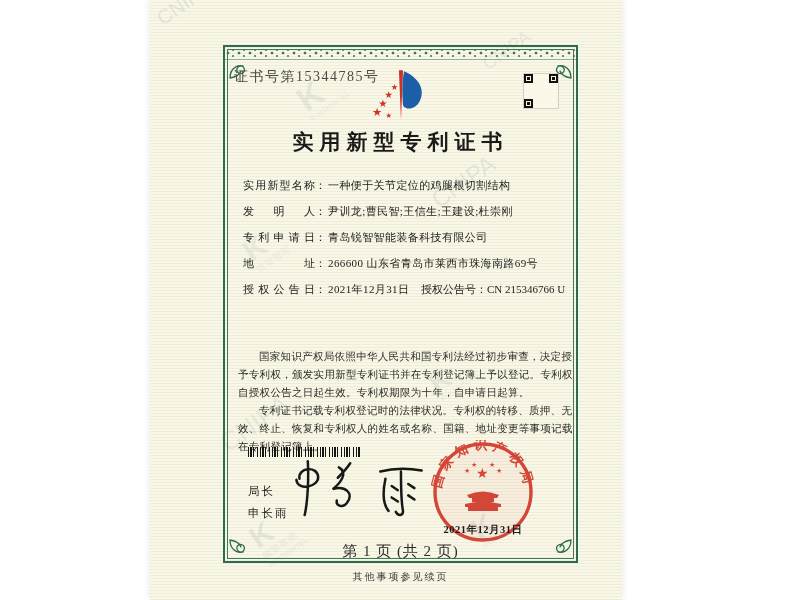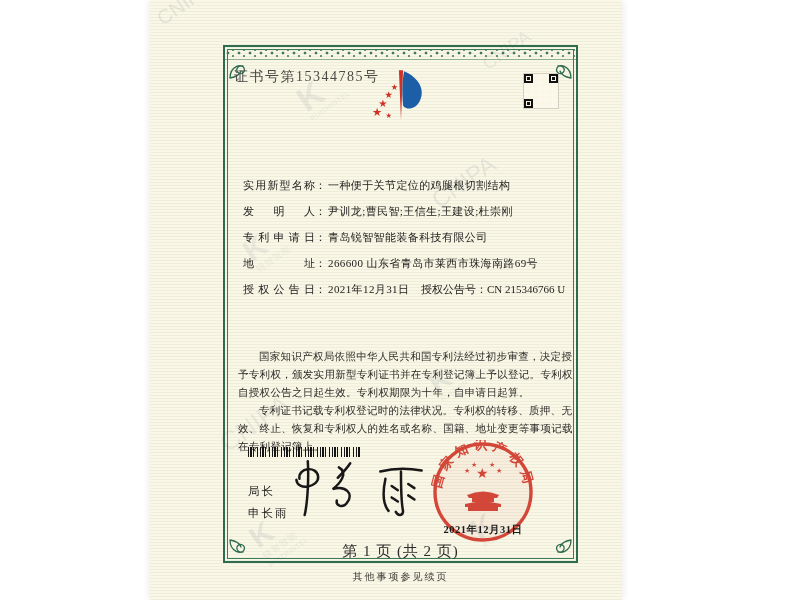--- a/index.html
+++ b/index.html
@@ -137,20 +137,21 @@
         <text x="13" y="52" font-size="7" fill="#cf3126">★</text>
       </svg>
     </div>
 
     <div class="qr">
       <div class="finder f1"></div>
       <div class="finder f2"></div>
       <div class="finder f3"></div>
     </div>
 
+    <div class="title">实用新型专利证书</div>
 
     <div class="rows">
       <div class="row">
         <span class="flabel">实用新型名称</span><span class="fcolon">：</span><span class="fvalue">一种便于关节定位的鸡腿根切割结构</span>
       </div>
       <div class="row">
         <span class="flabel">发明人</span><span class="fcolon">：</span><span class="fvalue">尹训龙;曹民智;王信生;王建设;杜崇刚</span>
       </div>
       <div class="row">
         <span class="flabel">专利申请日</span><span class="fcolon">：</span><span class="fvalue">青岛锐智智能装备科技有限公司</span>

